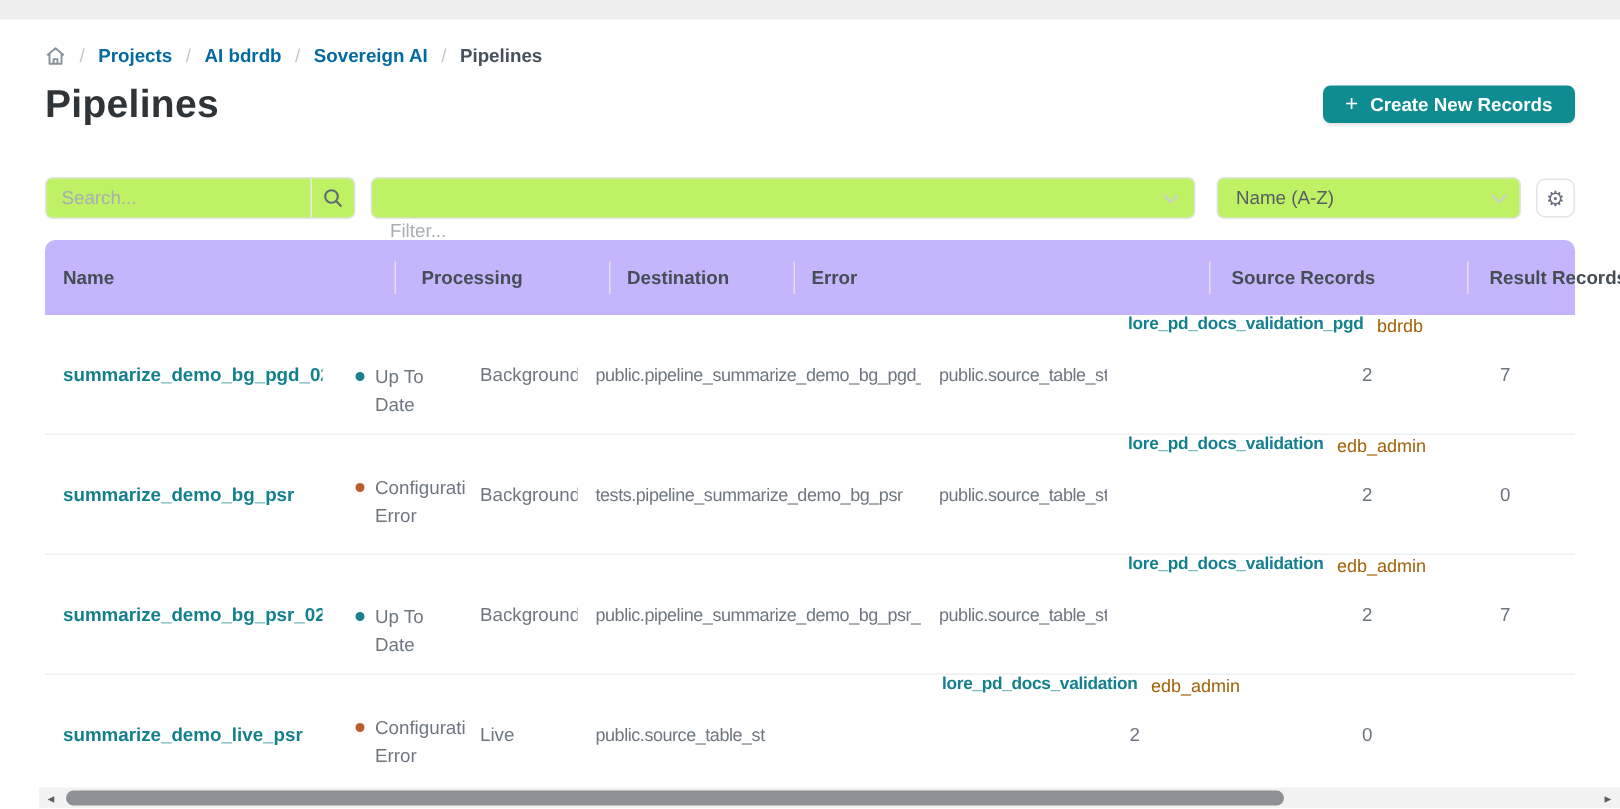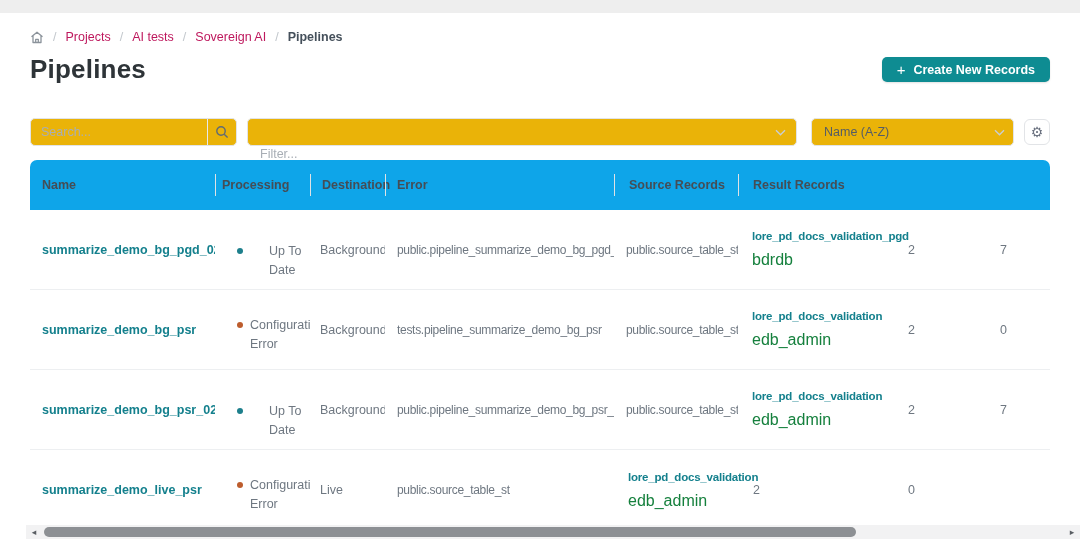--- a/index.html
+++ b/index.html
@@ -8,78 +8,78 @@
     font-family:"Liberation Sans","DejaVu Sans",sans-serif;
     background:#ffffff; color:#3f4a54; position:relative;
   }
   .top-strip { height:13px; width:100%; background:#eeeeee; }
   .page { padding:0 30px; position:relative; }
 
   
   .breadcrumb { margin-top:17px; display:flex; align-items:center; gap:9px;
     font-size:12.5px; color:#98a0a8; }
   .breadcrumb .sep { color:#c2c7cc; }
-  .crumb { color:#be185d; text-decoration:none; cursor:pointer; }
+  .crumb { color:#0369a1; text-decoration:none; cursor:pointer;font-weight:bold; }
   .crumb.current { color:#45505b; font-weight:700; }
   .home-ic { display:flex; align-items:center; color:#8b939b; }
 
   
   .title-row { margin-top:10px; display:flex; justify-content:space-between; align-items:center; }
   .page-title { font-size:26px; font-weight:800; color:#2e3438; letter-spacing:0.2px; }
   .create-btn { display:flex; align-items:center; gap:8px; background:#0e8c92; color:#fff;
     border:none; border-radius:5px; height:25px; padding:0 15px; font-size:12.5px;
     font-weight:700; cursor:pointer; font-family:inherit; box-shadow:0 1px 2px rgba(0,0,0,.12); }
   .create-btn .plus { font-size:15px; font-weight:400; line-height:1; }
 
   
   .controls { margin-top:33px; display:flex; align-items:center; }
-  .ctl { border:1px solid #e2e4e7; border-radius:5px; background:#eab308; height:28px;
+  .ctl { border:1px solid #e2e4e7; border-radius:5px; background:#bef264; height:28px;
     display:flex; align-items:center; }
   .search-box { width:207px; }
   .search-box input { border:none; outline:none; flex:1; height:100%; padding:0 10px;
     font-size:12.5px; font-family:inherit; color:#3f4a54; background:transparent; min-width:0;}
   .search-btn { width:29px; height:100%; border-left:1px solid #e7e9eb; display:flex;
     align-items:center; justify-content:center; cursor:pointer; color:#5f6b76; }
   .filter-box { width:550px; margin-left:10px; padding-right:10px; }
   .filter-box input { border:none; outline:none; flex:1; height:100%; padding:0 12px;
     font-size:12.5px; font-family:inherit; color:#3f4a54; background:transparent; min-width:0;margin-top:44px;}
   .sort-box { width:203px; margin-left:14px; padding:0 8px 0 12px; cursor:pointer;
     justify-content:space-between; font-size:12.5px; color:#555d66; }
   .gear-btn { width:26px; height:26px; margin-left:10px; border:1px solid #e2e4e7;
     border-radius:6px; background:#fff; display:flex; align-items:center; justify-content:center;
     cursor:pointer; color:#6b7280; font-size:14px; line-height:1; }
   .chev { color:#c9ced3; display:flex; }
   input::placeholder { color:#a8aeb5; }
 
   
   .table { margin-top:14px; width:1020px; }
   .grid-row { display:grid; grid-template-columns:185px 95px 75px 229px 124px 155px 92px 65px; }
-  .thead { background:#0ea5e9; border-radius:7px 7px 0 0; height:50px; }
+  .thead { background:#c4b5fd; border-radius:7px 7px 0 0; height:50px;gap:48px; }
   .th { font-size:12.5px; font-weight:700; color:#454d55; display:flex; align-items:center;
     padding:0 8px 0 12px; position:relative; line-height:1.45; }
   .th + .th::before { content:""; position:absolute; left:0; top:14px; bottom:14px;
     width:1px; background:#dfe2e5; }
-  .th-status { padding-left:22px; } .th-proc { padding-left:7px; }
+  .th-status { padding-left:22px; } .th-proc { padding-left:18px; }
   .th-clu { padding-left:14px; } .th-num { padding-left:15px; }
   .trow { height:80px; border-bottom:1px solid #edeff1; background:#fff; }
   .trow:last-child { border-bottom:none; }
   .td { display:flex; align-items:center; padding:0 8px 0 12px; font-size:12.5px;
     color:#6e7781; overflow:hidden; }
   .td-small { font-size:12px; letter-spacing:-0.3px; white-space:nowrap; }
   .plink { font-weight:700; color:#14808d; text-decoration:none; cursor:pointer;
     white-space:nowrap; }
   .td-status { align-items:flex-start; padding:26px 6px 0 22px; line-height:1.55; }
-  .td-status.single { padding-top:32px;gap:19px; }
+  .td-status.single { padding-top:32px; }
   .dot { width:6px; height:6px; border-radius:50%; flex:none; margin:6px 7px 0 0; }
   .td-proc { padding-left:10px; }
-  .td-cluster { flex-direction:column; align-items:flex-start; justify-content:center;
+  .td-cluster { align-items:flex-start; 
     gap:9px; padding-left:14px; overflow:visible; }
   .clink { font-weight:700; color:#14808d; font-size:11.5px; letter-spacing:-0.2px;
     text-decoration:none; cursor:pointer; white-space:nowrap; }
-  .dbname { font-size:16px; color:#15803d; }
+  .dbname { font-size:12px; color:#a16207; }
   .td-num { padding-left:15px; }
 
   
   .hscroll { position:absolute; left:26px; right:0; bottom:0; height:14px;
     background:#f2f2f3; display:flex; align-items:center; }
   .hs-arrow { width:16px; text-align:center; font-size:9px; color:#5a5e63; cursor:pointer;
     line-height:14px; flex:none; }
   .hs-track { position:relative; flex:1; height:100%; }
   .hs-thumb { position:absolute; left:2px; top:2px; width:812px; height:10px;
     border-radius:5px; background:#8d9094; cursor:grab; }
@@ -93,21 +93,21 @@
 
   <div class="breadcrumb">
     <span class="home-ic">
       <svg width="14" height="13" viewBox="0 0 14 13" fill="none" stroke="currentColor" stroke-width="1.3" stroke-linejoin="round">
           <path d="M1.5 5.8 7 1.2l5.5 4.6M3 4.9v6.6h8V4.9M5.7 11.5V8.4h2.6v3.1"></path>
         </svg>
     </span>
     <span class="sep">/</span>
     <a class="crumb">Projects</a>
     <span class="sep">/</span>
-    <a class="crumb">AI tests</a>
+    <a class="crumb">AI bdrdb</a>
     <span class="sep">/</span>
     <a class="crumb">Sovereign AI</a>
     <span class="sep">/</span>
     <a class="crumb current">Pipelines</a>
   </div>
 
   <div class="title-row">
     <h1 class="page-title">Pipelines</h1>
     <button class="create-btn">
       <span class="plus">+</span>

